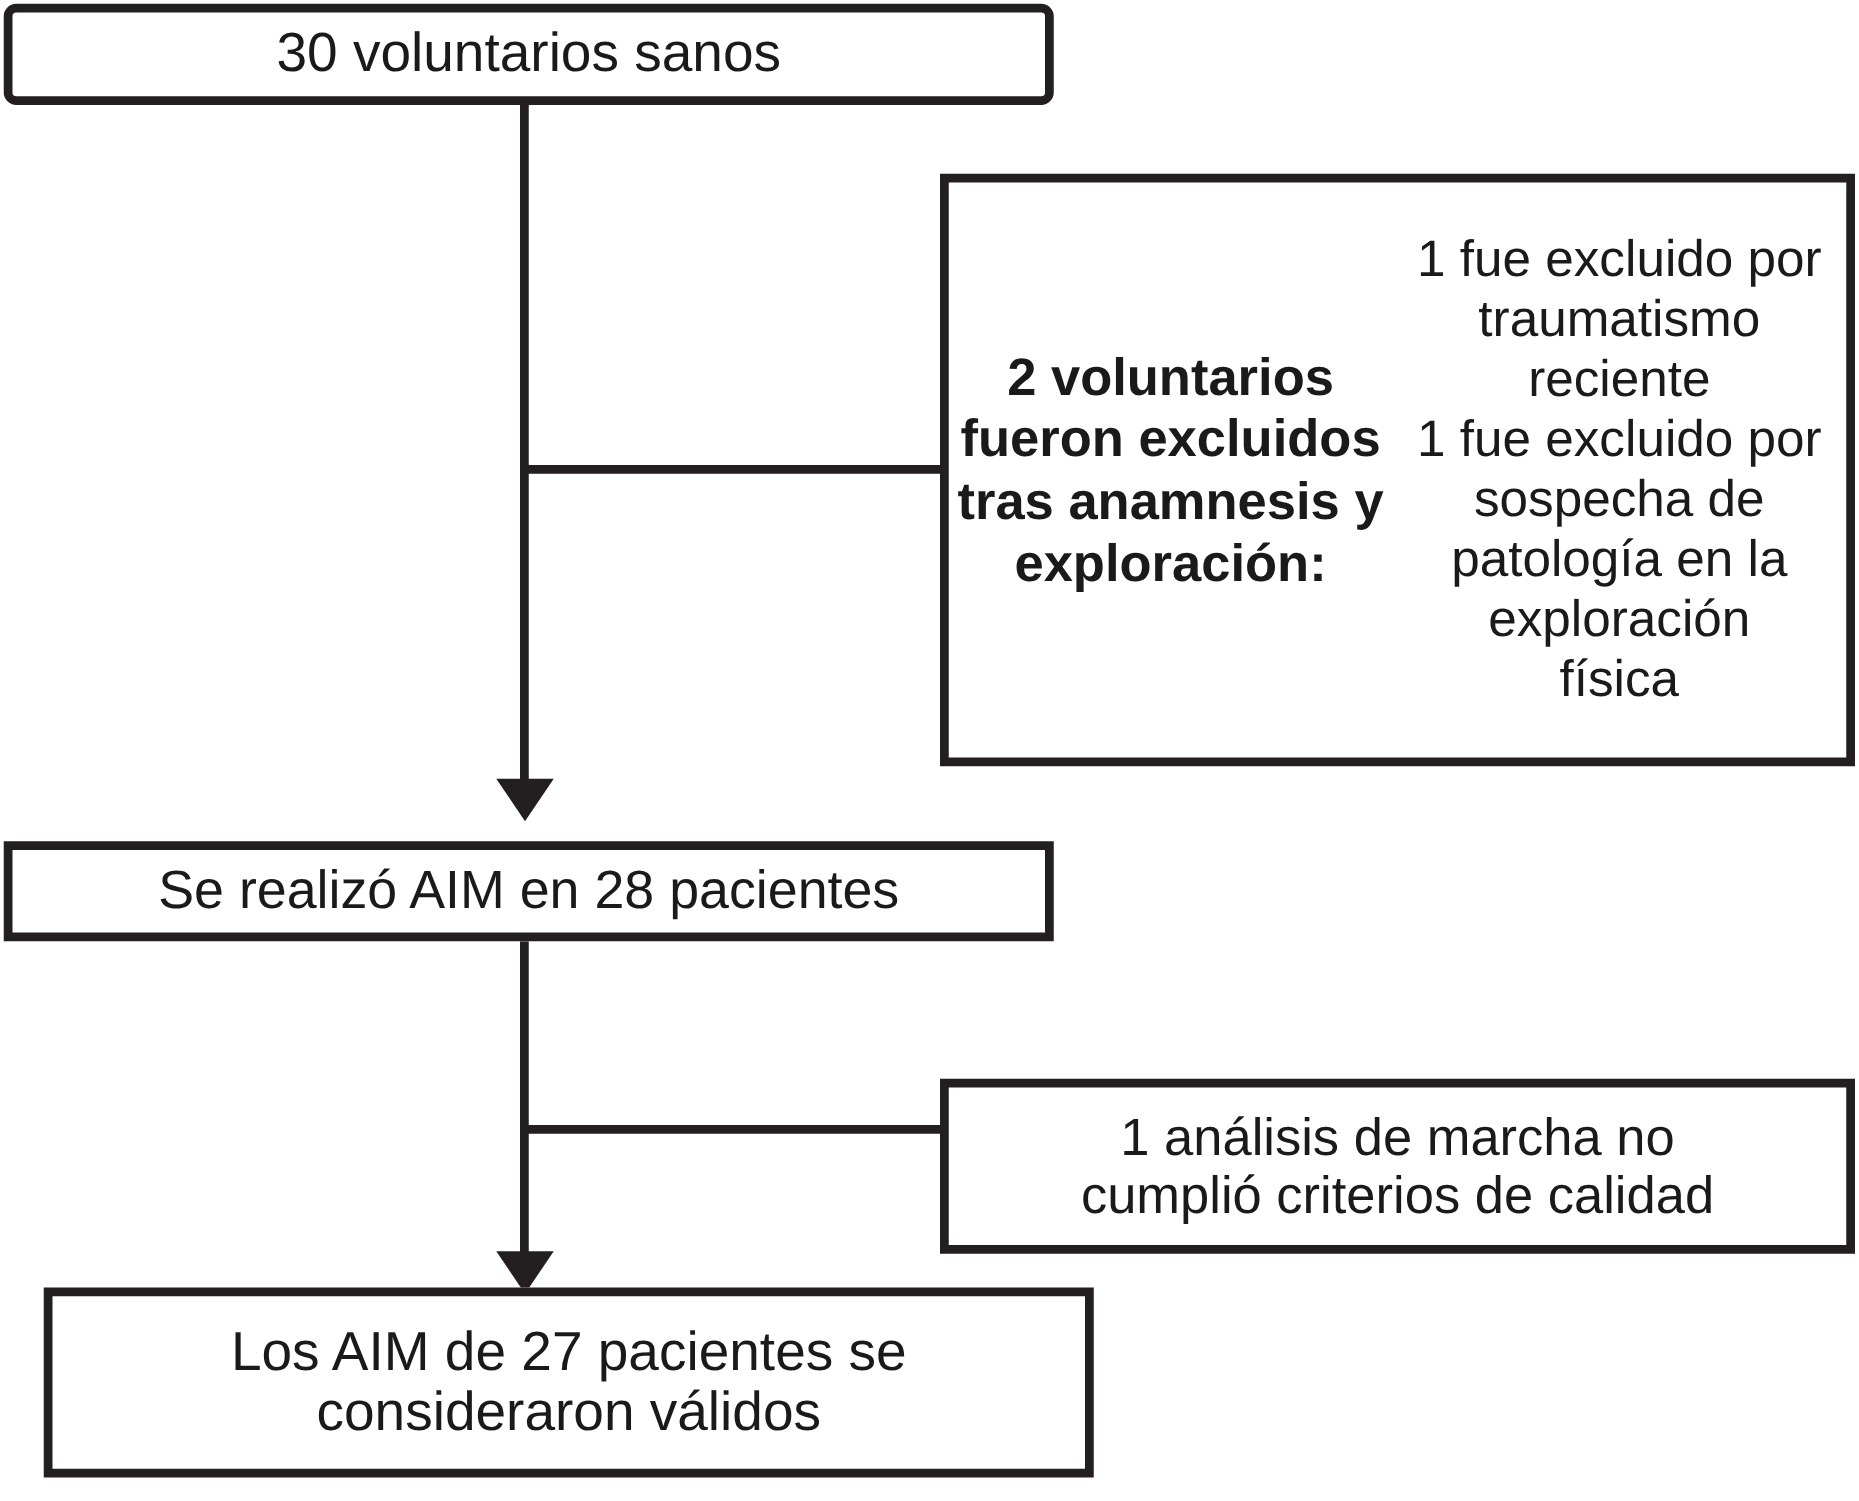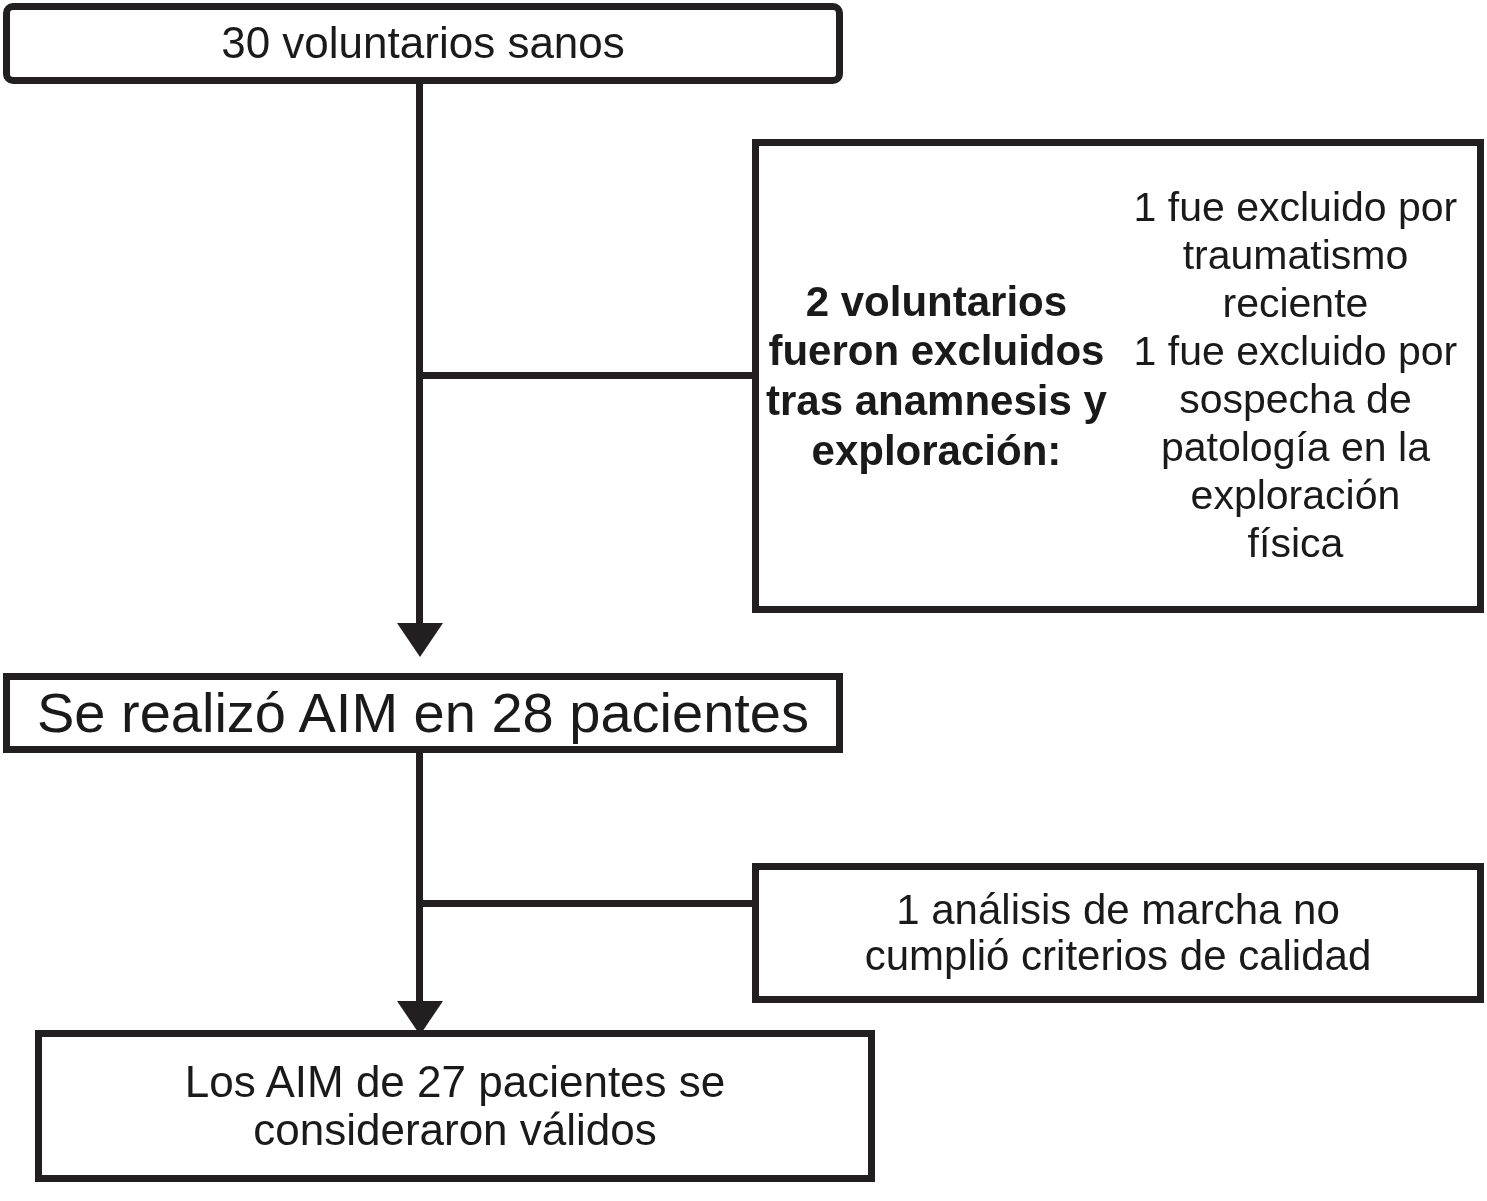--- a/index.html
+++ b/index.html
@@ -43,21 +43,21 @@
   
   #node-enrolled {
     left: 3px;  top: 3px;
     width: 840px; height: 81px;
     font-size: 44px;
     border-radius: 10px;
   }
   #node-aim-performed {
     left: 3px;  top: 673px;
     width: 840px; height: 80px;
-    font-size: 56px;
+    font-size: 43px;
   }
   #node-valid {
     left: 3px;  top: 1030px;
     width: 840px; height: 152px;
     font-size: 44px;
     margin-left: 32px;
   }
   #node-excluded {
     left: 752px; top: 139px;
     width: 732px; height: 474px;

